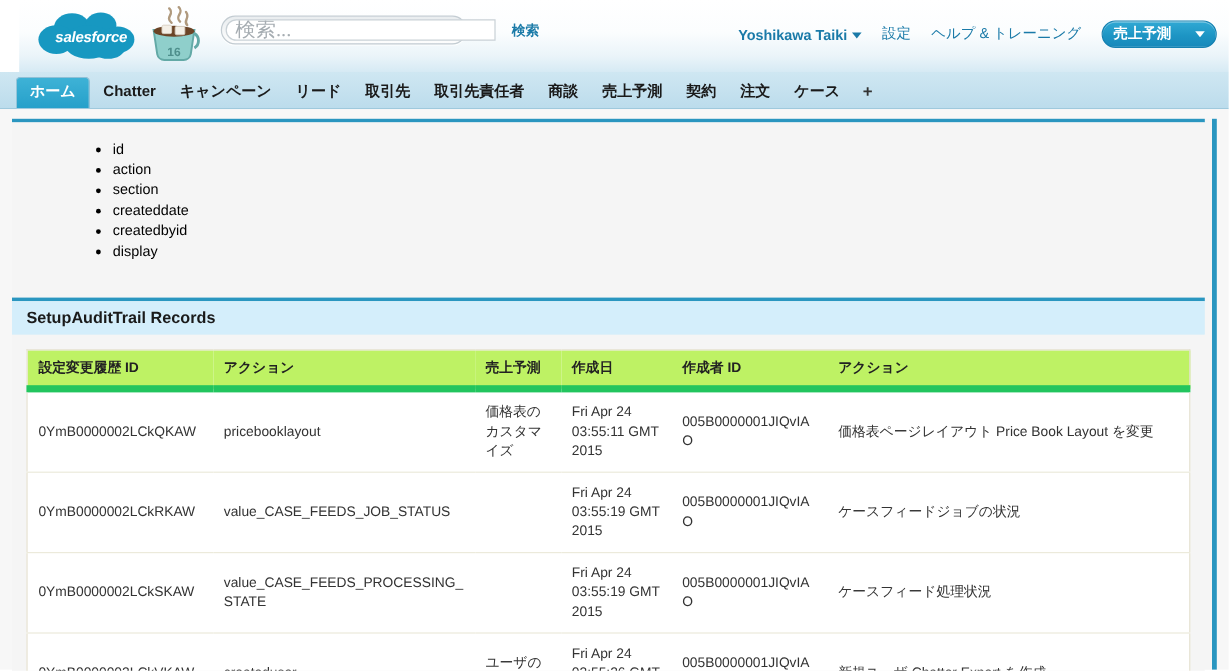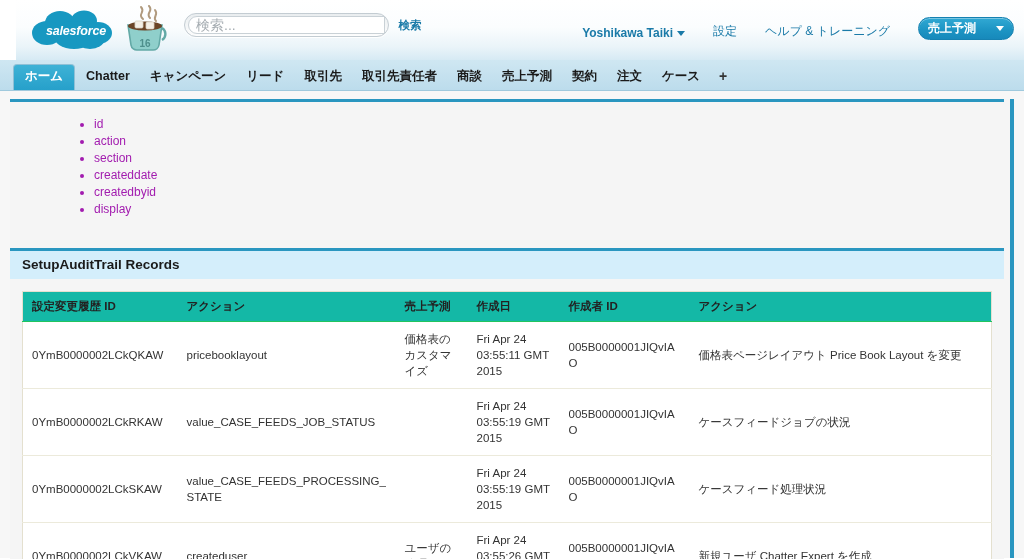--- a/index.html
+++ b/index.html
@@ -57,25 +57,25 @@
     box-shadow: 0 1px 0 rgba(255,255,255,.9);
     display: flex; align-items: center;
     padding: 2px;
   }
   .search-input {
     flex: 1 1 auto;
     height: 18px;
     border: 1px solid #c9d1d6;
     border-radius: 9px 0 0 9px;
     background: #ffffff;
-    font-size: 14px;
+    font-size: 17px;
     color: #222;
     padding: 0 7px;
     outline: none;
-    font-family: Liberation Sans, sans-serif;
+    font-family: Liberation Serif, serif;
     margin-left: 1px;
   }
   .search-input::placeholder { color: #a6adb2; }
   .search-btn {
     flex: 0 0 auto;
     min-width: 50px;
     height: 20px;
     border: none;
     background: transparent;
     color: #1b7ba8;
@@ -83,22 +83,22 @@
     font-weight: bold;
     cursor: pointer;
     font-family: "Liberation Sans", sans-serif;
     padding: 0 6px;
   }
 
   
   .header-right {
     position: absolute;
     right: 10px; top: 17px;
-    display: flex; align-items: flex-end;
-    gap: 28px;
+    display: flex; align-items: center;
+    gap: 17px;
     font-size: 12px;
   }
   .hr-link {
     color: #1a7aa8;
     text-decoration: none;
     white-space: nowrap;
     cursor: pointer;
   }
   .hr-user { font-weight: bold; }
   .caret-dn {
@@ -212,37 +212,37 @@
     background: #f5f5f5;
     padding: 14px 12px 18px 12px;
   }
   .field-list {
     margin: 0;
     padding-left: 72px;
     list-style: disc;
   }
   .field-list li {
     font-size: 12px;
-    color: #a21caf;
+    color: #000000;
     line-height: 17px;
     margin-bottom: 0;
   }
 
   
   .panel-records .panel-body { padding: 12px 12px 0 12px; }
   table.records {
     width: 100%;
     border-collapse: collapse;
     background: #ffffff;
     table-layout: fixed;
     border: 1px solid #e4e0cf;
   }
   table.records thead th {
-    background: #14b8a6;
-    border-bottom: 1px solid #22c55e;
+    background: #bef264;
+    border-bottom: 6px solid #22c55e;
     text-align: left;
     font-size: 11.5px;
     font-weight: bold;
     color: #222;
     padding: 7px 8px 7px 9px;
     vertical-align: middle;
     white-space: nowrap;
   }
   table.records tbody td {
     border-bottom: 1px solid #eceadb;

